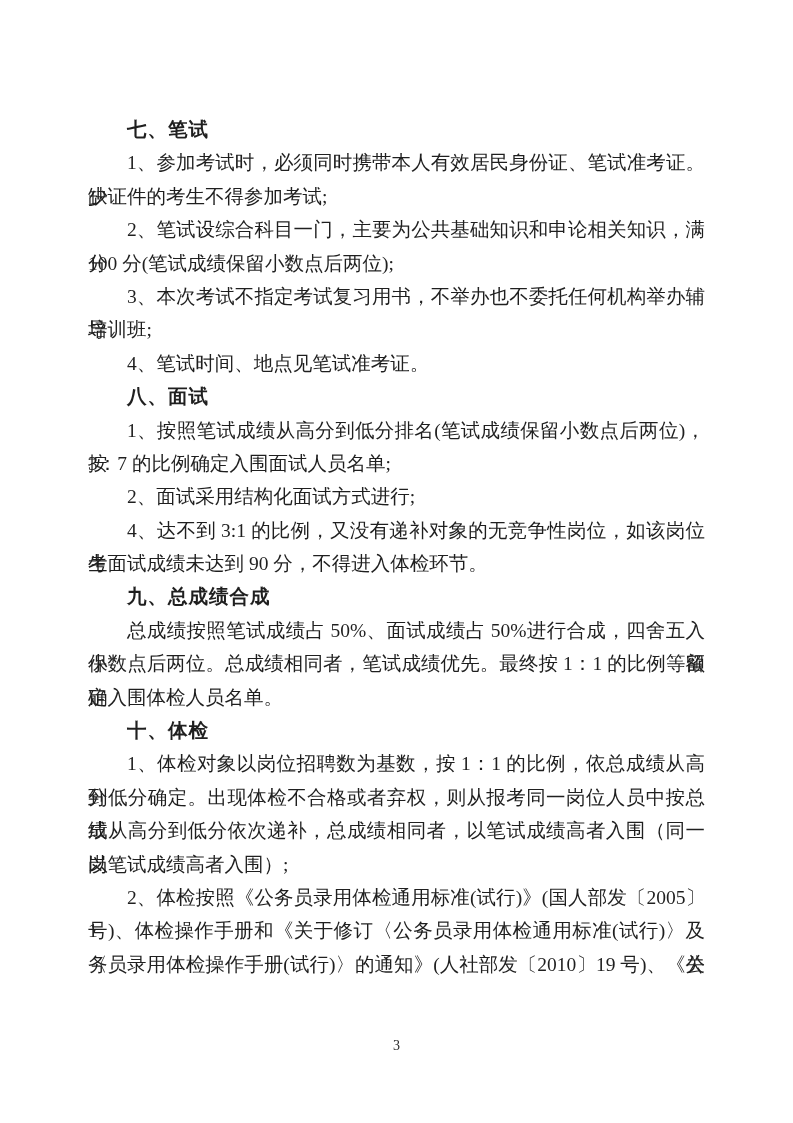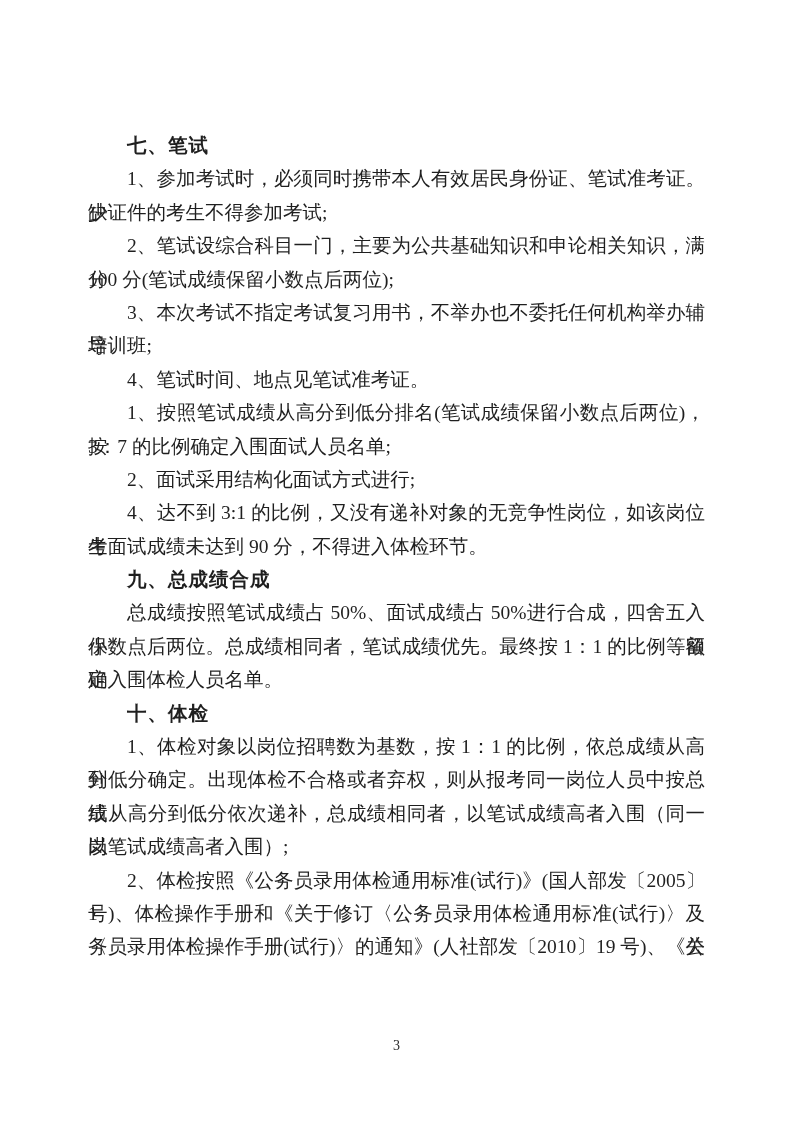--- a/index.html
+++ b/index.html
@@ -12,21 +12,21 @@
     width: 793px;
     height: 1123px;
     background: #ffffff;
     overflow: hidden;
     font-family: "Liberation Serif", "DejaVu Serif", serif;
     color: #1f1f1f;
   }
   .content {
     position: absolute;
     left: 88px;
-    top: 129px;
+    top: 113px;
     width: 617px;
   }
   .line {
     font-size: 19.5px;
     line-height: 33.4px;
     height: 33.4px;
     white-space: normal;
     text-align: left;
   }
   .line.indent {
@@ -70,20 +70,21 @@
         <div class="line indent justify">2、笔试设综合科目一门，主要为公共基础知识和申论相关知识，满分</div>
         <div class="line">100 分(笔试成绩保留小数点后两位);</div>
       </div>
       <div class="paragraph">
         <div class="line indent justify">3、本次考试不指定考试复习用书，不举办也不委托任何机构举办辅导</div>
         <div class="line">培训班;</div>
       </div>
       <div class="paragraph">
         <div class="line indent">4、笔试时间、地点见笔试准考证。</div>
       </div>
+      <div class="line heading indent">八、面试</div>
       <div class="paragraph">
         <div class="line indent justify">1、按照笔试成绩从高分到低分排名(笔试成绩保留小数点后两位)，按</div>
         <div class="line">3：7 的比例确定入围面试人员名单;</div>
       </div>
       <div class="paragraph">
         <div class="line indent">2、面试采用结构化面试方式进行;</div>
       </div>
       <div class="paragraph">
         <div class="line indent justify">4、达不到 3:1 的比例，又没有递补对象的无竞争性岗位，如该岗位考</div>
         <div class="line">生面试成绩未达到 90 分，不得进入体检环节。</div>

